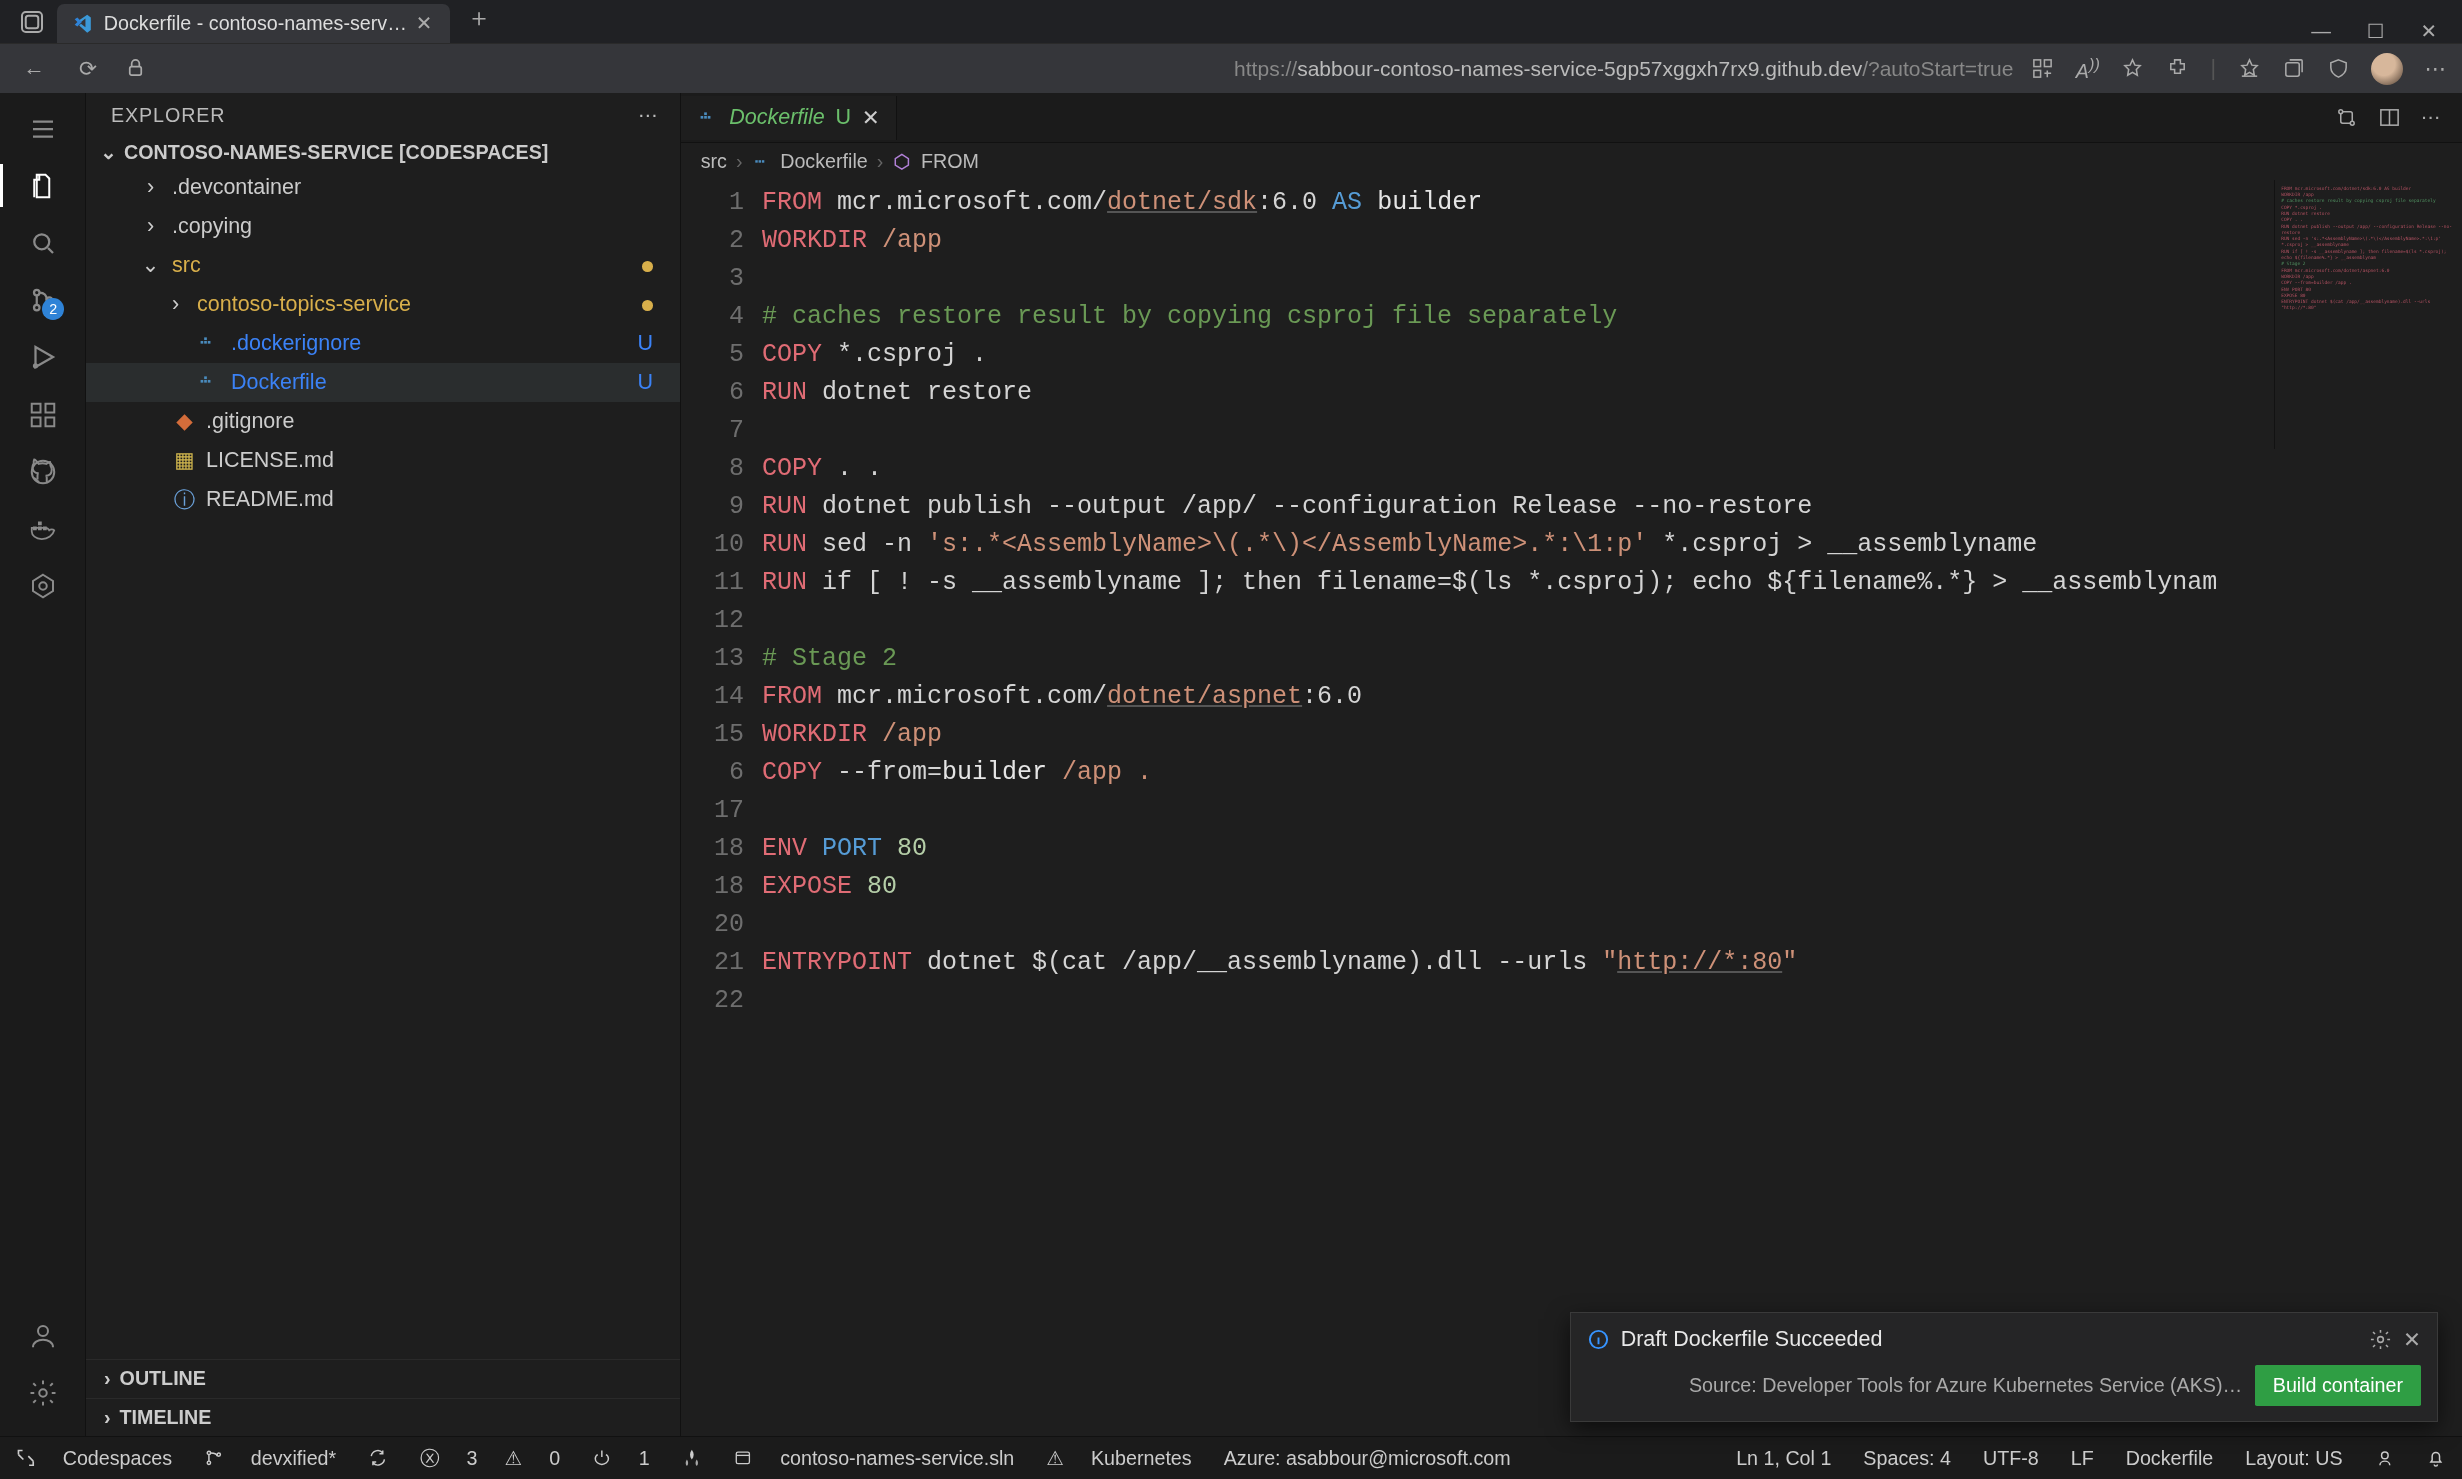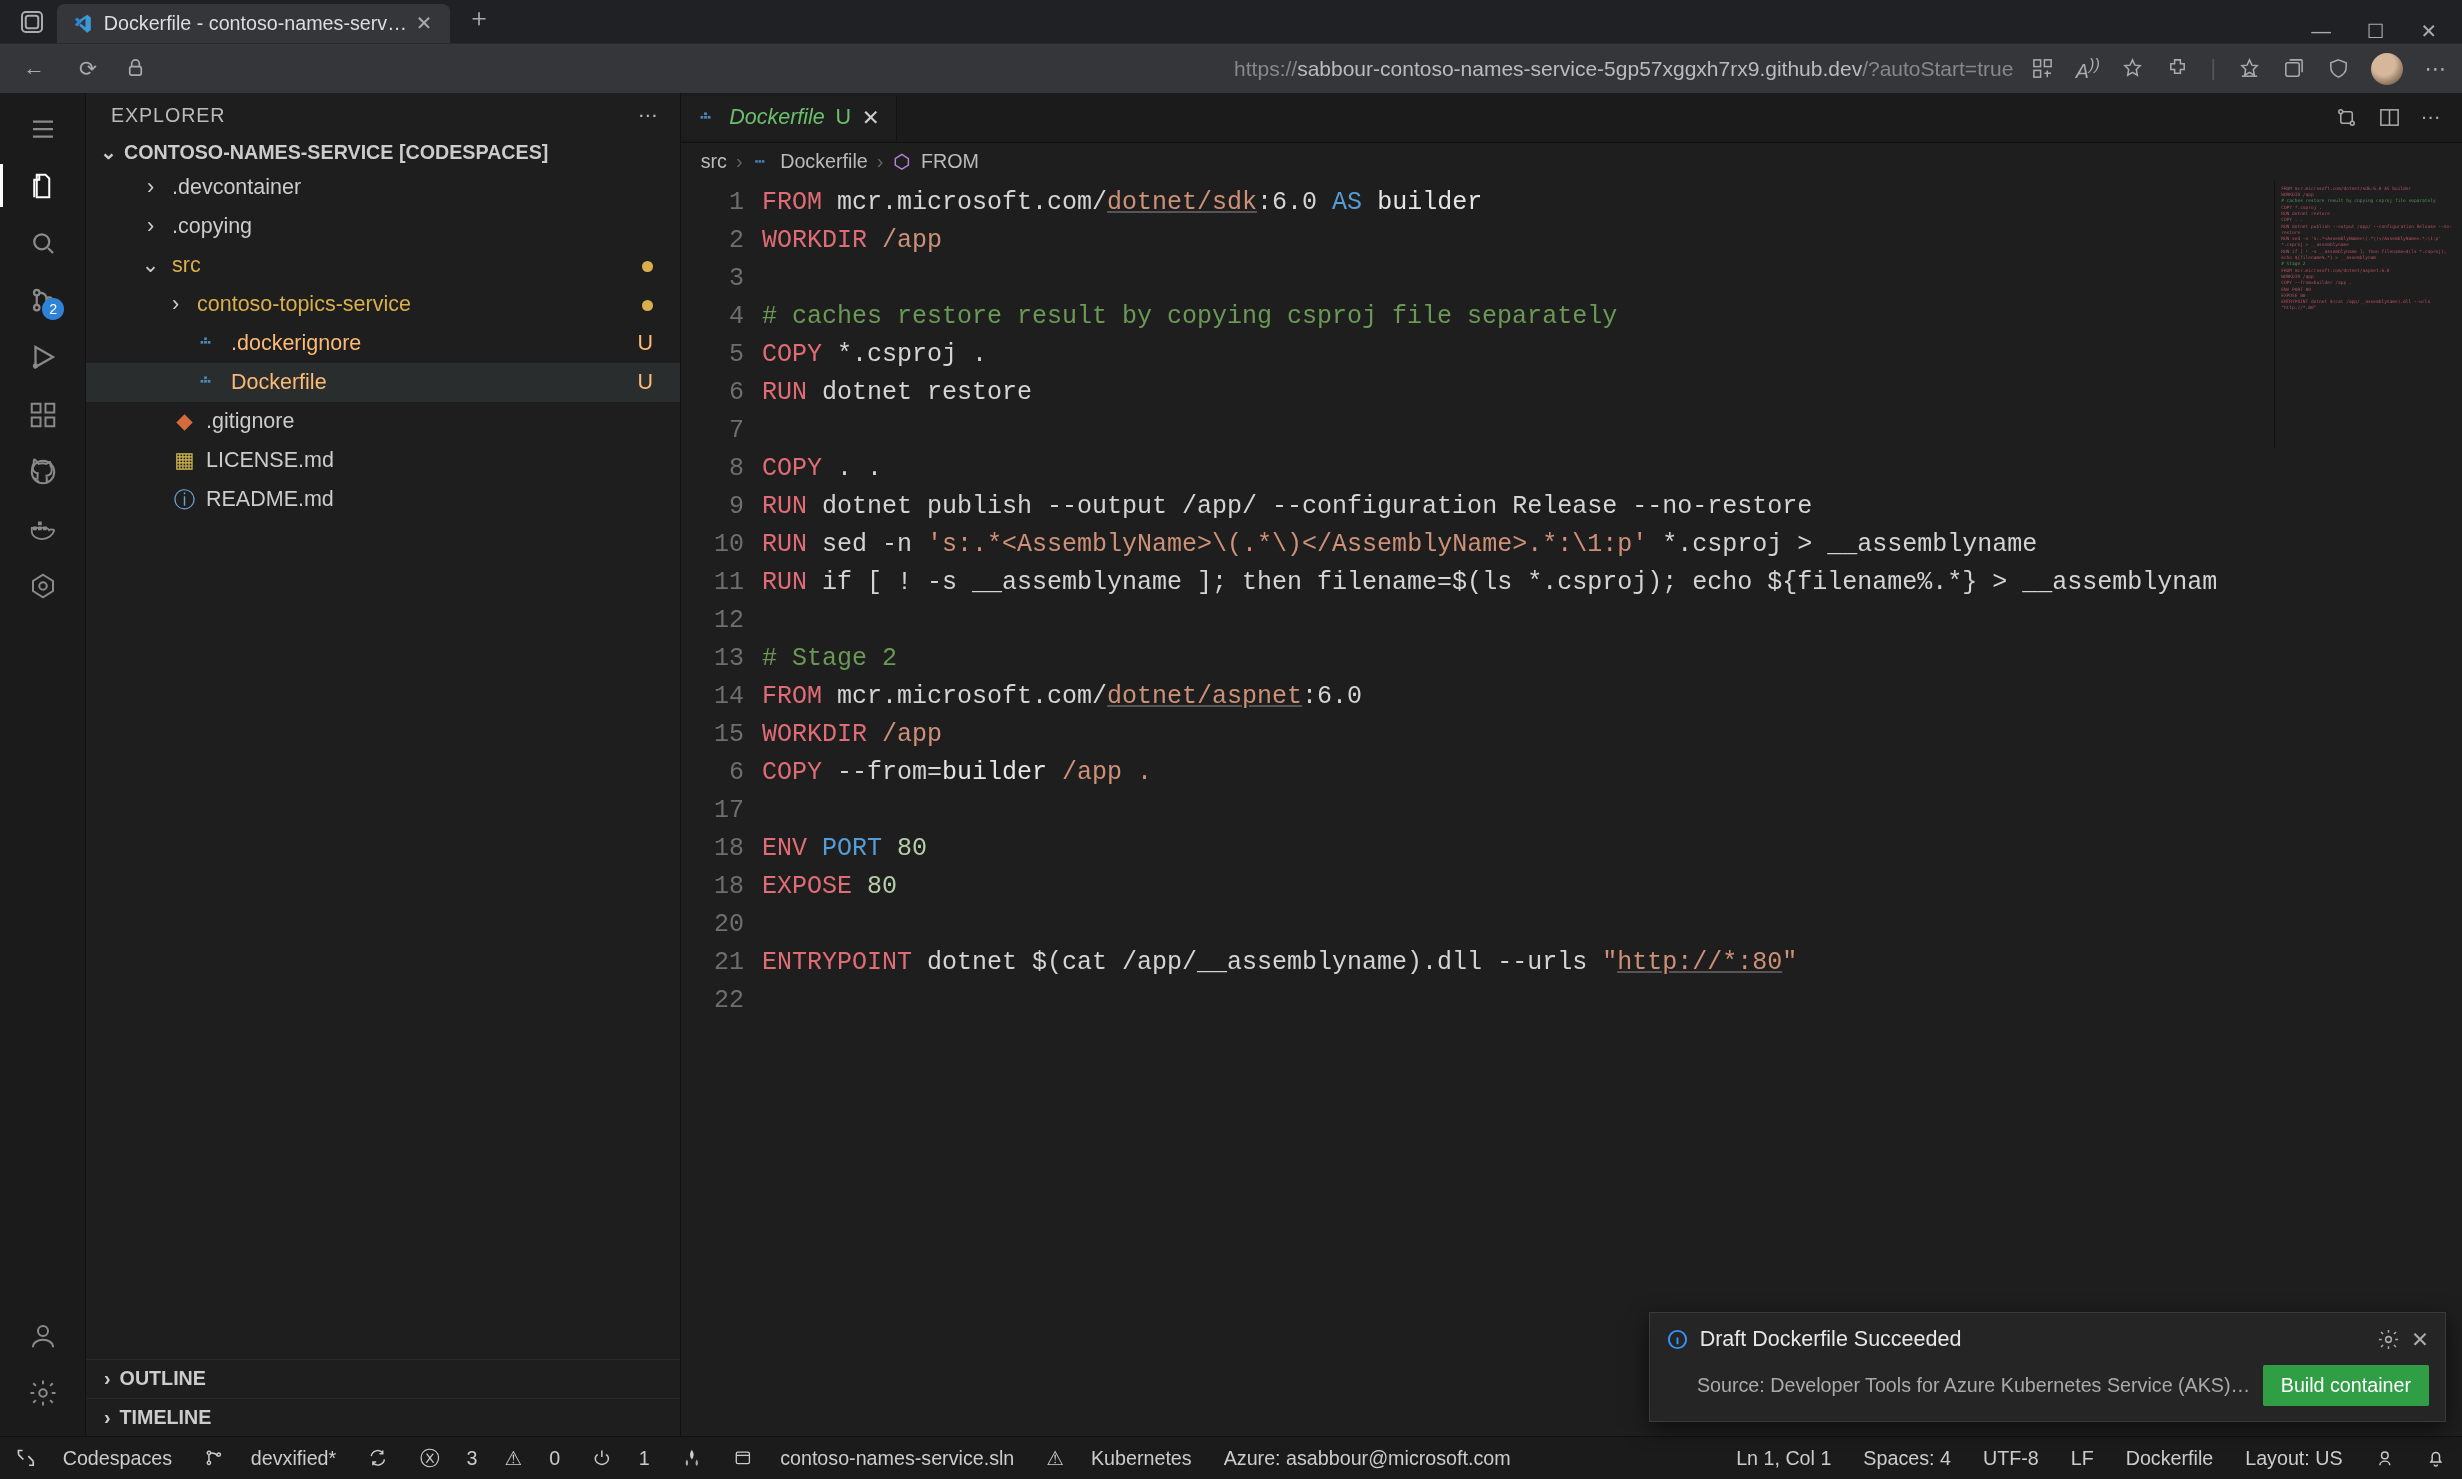--- a/index.html
+++ b/index.html
@@ -33,21 +33,21 @@
 .badge-dot { position:absolute; bottom:5.4px; right:3.6px; background:#2f83d7; color:#fff; font-size:14.3px; width:21.5px; height:21.5px; border-radius:50%; display:flex; align-items:center; justify-content:center; }
 
 .sidebar { width: 595px; background: #1e1e1e; border-right: 0.9px solid #111; display: flex; flex-direction: column; }
 .sidebar-header { padding: 10.7px 21.5px 10.7px 25px; display:flex; align-items:center; justify-content: space-between; color: #bbb; font-size: 19.7px; letter-spacing: 0.9px; }
 .sidebar-title-row { padding: 3.6px 14.3px; font-size: 19.7px; font-weight: 600; color: #ccc; display:flex; align-items:center; gap:7.2px; }
 .file-tree { flex:1; overflow:auto; }
 .tree-item { display:flex; align-items:center; padding: 3.6px 9px 3.6px 0; font-size: 21.5px; color:#ccc; gap: 9px; height: 39px; }
 .tree-item .ind { display:inline-block; }
 .tree-item .chev { width: 25px; text-align:center; color:#ccc; }
 .tree-item.mod { color:#d8af4b; }
-.tree-item.untracked { color:#fdba74; }
+.tree-item.untracked { color:#3b82f6; }
 .tree-item.selected { background:#2a2d2e; }
 .tree-item .file-icon { width: 25px; text-align:center; }
 .tree-status { margin-left:auto; padding-right:18px; }
 .status-dot { width:10.7px; height:10.7px; border-radius:50%; background:#d8af4b; display:inline-block; }
 .collapsible-section { padding: 7.2px 18px; border-top: 0.9px solid #2a2a2a; font-size: 19.7px; font-weight:600; color:#ccc; display:flex; align-items:center; gap:9px; }
 
 
 .editor-area { flex:1; display:flex; flex-direction:column; background:#1e1e1e; position: relative; }
 .tab-row { display:flex; align-items:center; background:#1b1b1b; height: 50px; border-bottom: 0.9px solid #111; }
 .editor-tab { background:#1e1e1e; padding: 9px 16px; display:flex; align-items:center; gap:10.7px; font-size:21.5px; font-style:italic; color:#6bbf6b; border-right:0.9px solid #111; }
@@ -67,21 +67,21 @@
 .tok-op  { color:#d4d4d4; }
 
 .ins { color:#e06c75; }
 .c-blue { color:#569cd6; }
 .c-teal { color:#e5e5e5; }
 .underline { text-decoration: underline; text-decoration-color: #555; }
 
 .minimap { position:absolute; top:0; right:0; width:188px; height: 269px; background:#1e1e1e; opacity:0.95; font-size:4.5px; line-height:6.3px; color:#777; padding:5.4px 7.2px; font-family: monospace; overflow:hidden; box-shadow: inset 0.9px 0 0 #111; }
 
 
-.notification { position:absolute; right: 16px; bottom: 14.3px; width: 797px; background:#252526; border:0.9px solid #3a3a3a; padding: 14.3px 16px; box-shadow: 0 7.2px 21.5px rgba(0,0,0,0.6); }
+.notification { position:absolute; right: 24px; bottom: 14.3px; width: 868px; background:#252526; border:0.9px solid #3a3a3a; padding: 14.3px 16px; box-shadow: 0 7.2px 21.5px rgba(0,0,0,0.6); }
 .notif-head { display:flex; align-items:center; gap:10.7px; color:#e8e8e8; font-size:21.5px; }
 .notif-head .spacer { flex:1; }
 .notif-body { display:flex; align-items:center; margin-top: 12.5px; gap: 12.5px; text-align: right; }
 .notif-body .src { color:#aaa; font-size:19.7px; flex:1; white-space: nowrap; overflow:hidden; text-overflow:ellipsis; }
 .btn-primary { background:#2f9e44; color:#fff; padding: 9px 18px; font-size:19.7px; border-radius:1.8px; }
 
 
 .status-bar { height: 43px; background:#1b1b1b; border-top: 0.9px solid #111; display:flex; align-items:center; font-size:19.7px; color:#ccc; }
 .status-bar .sb-chunk { padding: 0 16px; display:flex; align-items:center; gap:27px; }
 .status-bar .sb-left { display:flex; align-items:center; }

